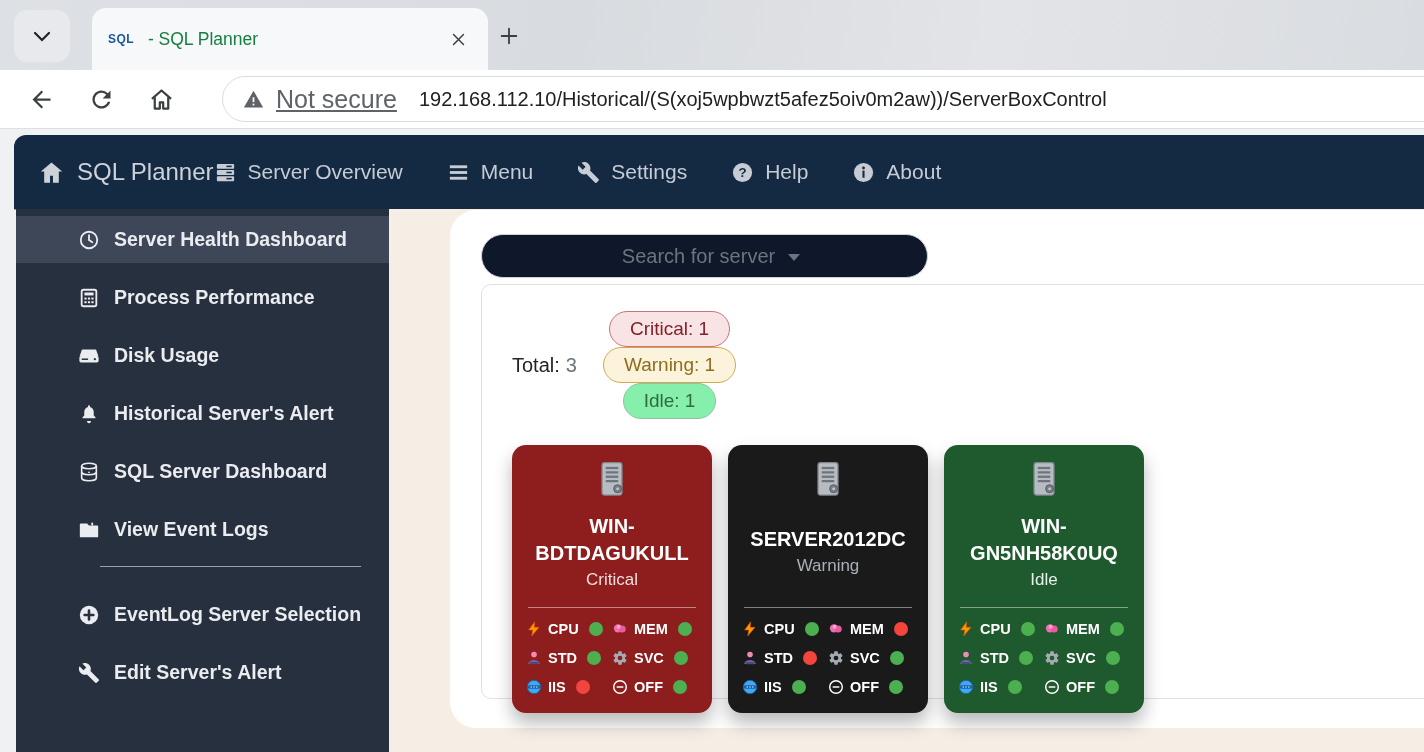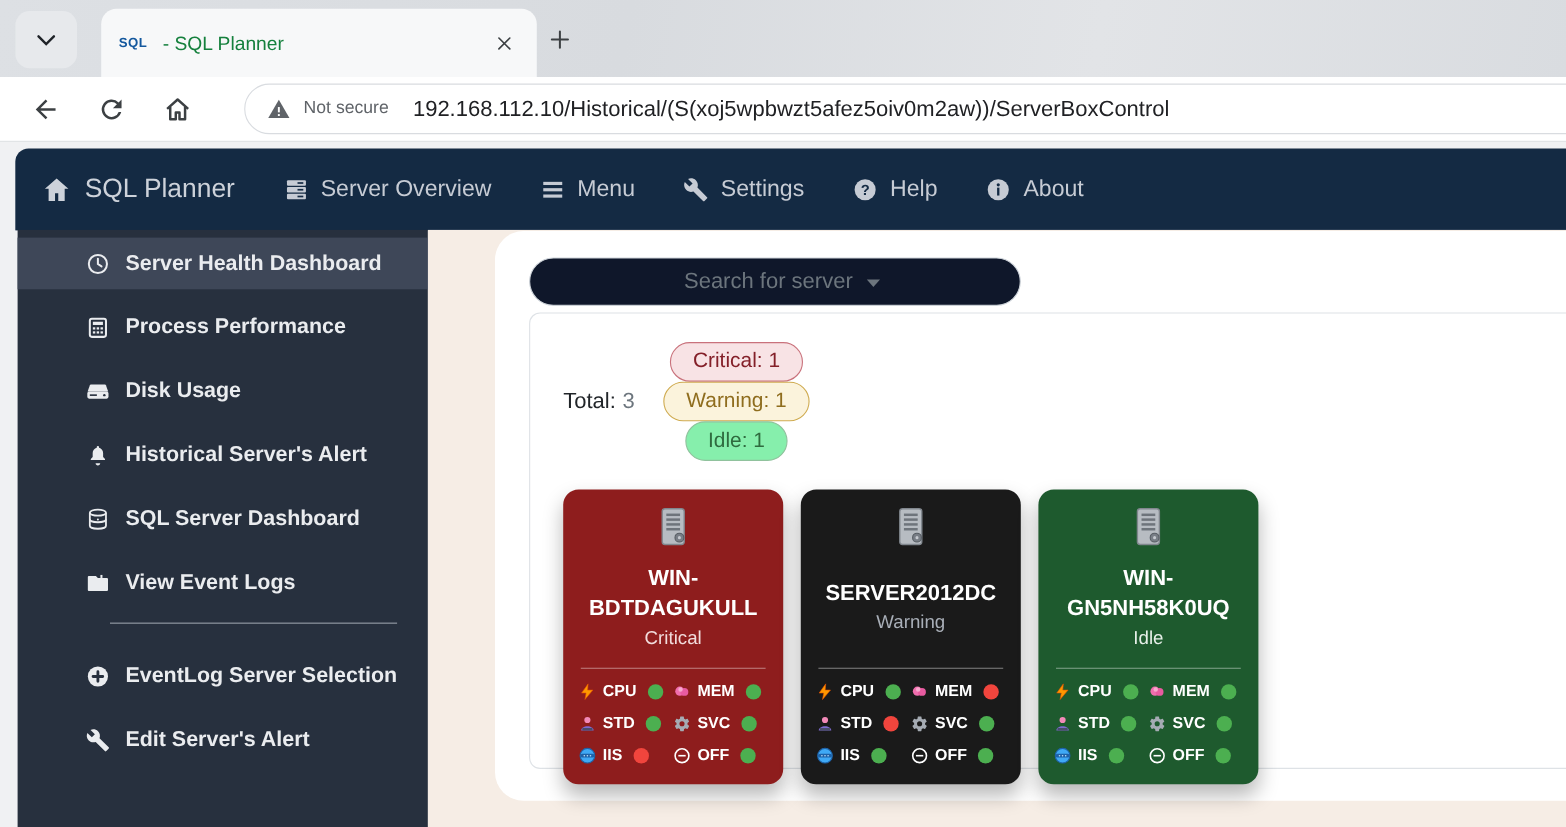--- a/index.html
+++ b/index.html
@@ -28,27 +28,27 @@
   .tab-close svg{width:17px;height:17px;}
   .newtab{position:absolute;left:492px;top:19px;width:34px;height:34px;display:flex;align-items:center;justify-content:center;color:#3C4043;}
   .newtab svg{width:22px;height:22px;}
 
   .toolbar{height:59px;background:#FFFFFF;border-bottom:1px solid #DCDFE3;display:flex;align-items:center;padding-left:26px;}
   .tb-icon{width:30px;height:30px;color:#3C4043;margin-right:30px;flex-shrink:0;display:flex;align-items:center;justify-content:center;}
   .tb-icon svg{width:27px;height:27px;}
   .addressbar{flex:1;height:46px;border:1.5px solid #D9DCE0;border-radius:24px;margin-left:16px;margin-right:-30px;
     display:flex;align-items:center;padding:0 20px;background:#fff;min-width:0;}
   .addr-warning{width:21px;height:21px;color:#5F6368;margin-right:12px;flex-shrink:0;}
-  .addr-label{color:#5F6368;font-size:16px;white-space:nowrap;}
+  .addr-label{color:#5F6368;font-size:25px;white-space:nowrap;text-decoration:underline;}
   .addr-url{color:#202124;font-size:20px;margin-left:22px;white-space:nowrap;overflow:hidden;}
 
   
   .page{height:623px;background:#F0F1F3;padding-top:6px;}
   .navbar{margin-left:14px;height:74px;background:var(--navbar-bg);border-radius:12px 0 0 0;
-    display:flex;align-items:center;padding:0 24px;gap:44px;color:#C6CBD4;box-shadow:0 1px 0 rgba(90,107,126,.6);}
+    display:flex;align-items:center;padding:0 24px;color:#C6CBD4;box-shadow:0 1px 0 rgba(90,107,126,.6);}
   .brand{display:flex;align-items:center;gap:12px;font-size:24px;color:#CDD2DA;cursor:default;}
   .brand svg{width:27px;height:27px;}
   .nav-item{display:flex;align-items:center;gap:11px;font-size:21px;}
   .nav-item svg{width:23px;height:23px;}
 
   .body-row{display:flex;height:543px;}
   .sidebar{width:373px;margin-left:16px;background:var(--sidebar-bg);padding-top:7px;flex-shrink:0;}
   .side-item{height:47px;display:flex;align-items:center;gap:14px;padding-left:62px;
     color:#EAECEF;font-size:19.5px;font-weight:600;margin-bottom:11px;}
   .side-item svg{width:22px;height:22px;flex-shrink:0;}

